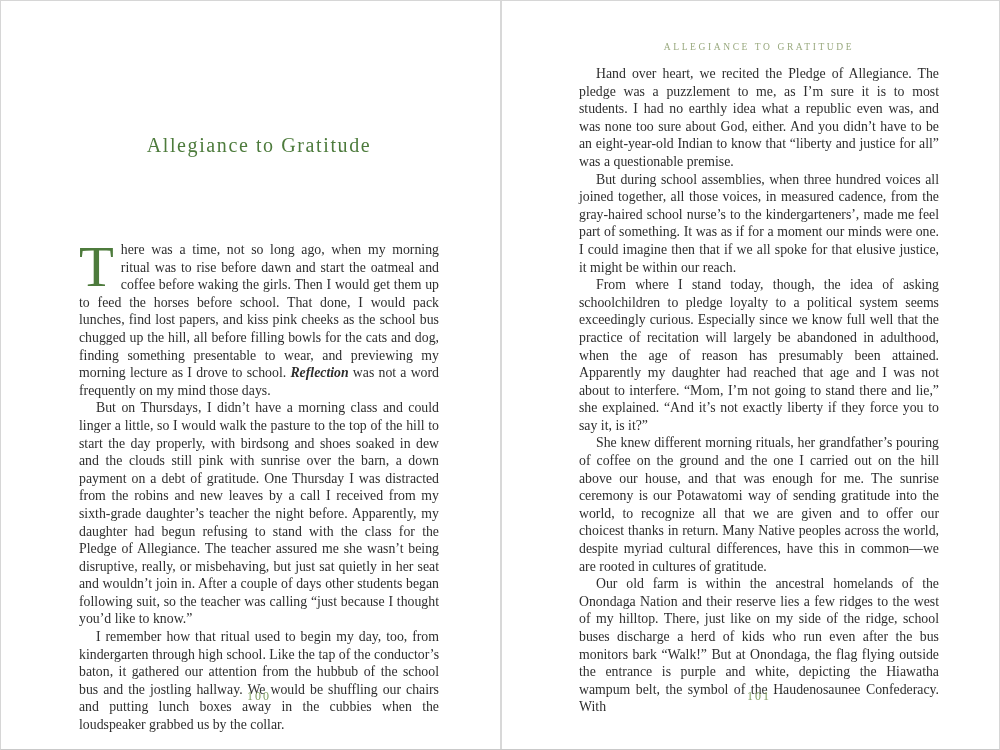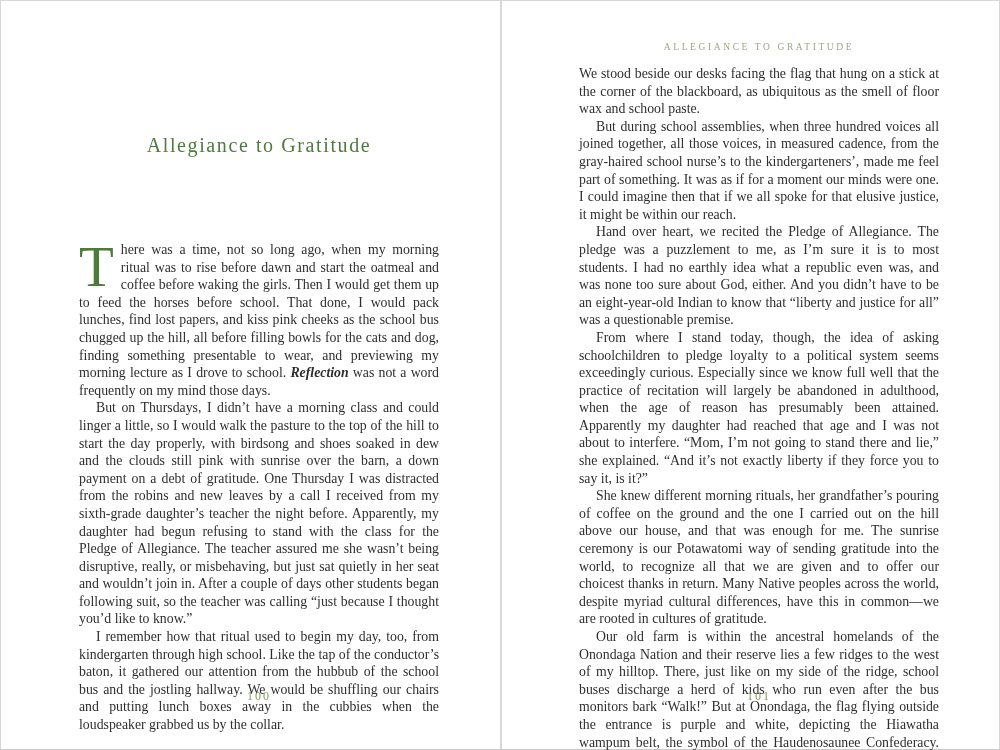--- a/index.html
+++ b/index.html
@@ -99,23 +99,22 @@
       <p class="para"><span class="dropcap">T</span><span>here was a time, not so long ago, when my morning ritual was to rise before dawn and start the oatmeal and coffee before waking the girls. Then I would get them up to feed the horses before school. That done, I would pack lunches, find lost papers, and kiss pink cheeks as the school bus chugged up the hill, all before filling bowls for the cats and dog, finding something presentable to wear, and previewing my morning lecture as I drove to school. </span><span class="italic">Reflection</span><span> was not a word frequently on my mind those days.</span></p>
       <p class="para indent">But on Thursdays, I didn’t have a morning class and could linger a little, so I would walk the pasture to the top of the hill to start the day properly, with birdsong and shoes soaked in dew and the clouds still pink with sunrise over the barn, a down payment on a debt of gratitude. One Thursday I was distracted from the robins and new leaves by a call I received from my sixth-grade daughter’s teacher the night before. Apparently, my daughter had begun refusing to stand with the class for the Pledge of Allegiance. The teacher assured me she wasn’t being disruptive, really, or misbehaving, but just sat quietly in her seat and wouldn’t join in. After a couple of days other students began following suit, so the teacher was calling “just because I thought you’d like to know.”</p>
       <p class="para indent">I remember how that ritual used to begin my day, too, from kindergarten through high school. Like the tap of the conductor’s baton, it gathered our attention from the hubbub of the school bus and the jostling hallway. We would be shuffling our chairs and putting lunch boxes away in the cubbies when the loudspeaker grabbed us by the collar.</p>
     </div>
   </div>
   <div class="folio folio-left">100</div>
 
   <div class="page-column page-right-col">
     <div class="running-head">ALLEGIANCE TO GRATITUDE</div>
     <div class="body-right">
-      <p class="para">We stood beside our desks facing the flag that hung on a stick at the corner of the blackboard, as ubiquitous as the smell of floor wax and school paste.</p>
+      <p class="para indent">Hand over heart, we recited the Pledge of Allegiance. The pledge was a puzzlement to me, as I’m sure it is to most students. I had no earthly idea what a republic even was, and was none too sure about God, either. And you didn’t have to be an eight-year-old Indian to know that “liberty and justice for all” was a questionable premise.</p>
       <p class="para indent">But during school assemblies, when three hundred voices all joined together, all those voices, in measured cadence, from the gray-haired school nurse’s to the kindergarteners’, made me feel part of something. It was as if for a moment our minds were one. I could imagine then that if we all spoke for that elusive justice, it might be within our reach.</p>
-      <p class="para indent">Hand over heart, we recited the Pledge of Allegiance. The pledge was a puzzlement to me, as I’m sure it is to most students. I had no earthly idea what a republic even was, and was none too sure about God, either. And you didn’t have to be an eight-year-old Indian to know that “liberty and justice for all” was a questionable premise.</p>
       <p class="para indent">From where I stand today, though, the idea of asking schoolchildren to pledge loyalty to a political system seems exceedingly curious. Especially since we know full well that the practice of recitation will largely be abandoned in adulthood, when the age of reason has presumably been attained. Apparently my daughter had reached that age and I was not about to interfere. “Mom, I’m not going to stand there and lie,” she explained. “And it’s not exactly liberty if they force you to say it, is it?”</p>
       <p class="para indent">She knew different morning rituals, her grandfather’s pouring of coffee on the ground and the one I carried out on the hill above our house, and that was enough for me. The sunrise ceremony is our Potawatomi way of sending gratitude into the world, to recognize all that we are given and to offer our choicest thanks in return. Many Native peoples across the world, despite myriad cultural differences, have this in common—we are rooted in cultures of gratitude.</p>
       <p class="para indent">Our old farm is within the ancestral homelands of the Onondaga Nation and their reserve lies a few ridges to the west of my hilltop. There, just like on my side of the ridge, school buses discharge a herd of kids who run even after the bus monitors bark “Walk!” But at Onondaga, the flag flying outside the entrance is purple and white, depicting the Hiawatha wampum belt, the symbol of the Haudenosaunee Confederacy. With</p>
     </div>
   </div>
   <div class="folio folio-right">101</div>
 
 </div>
 
 </body></html>

